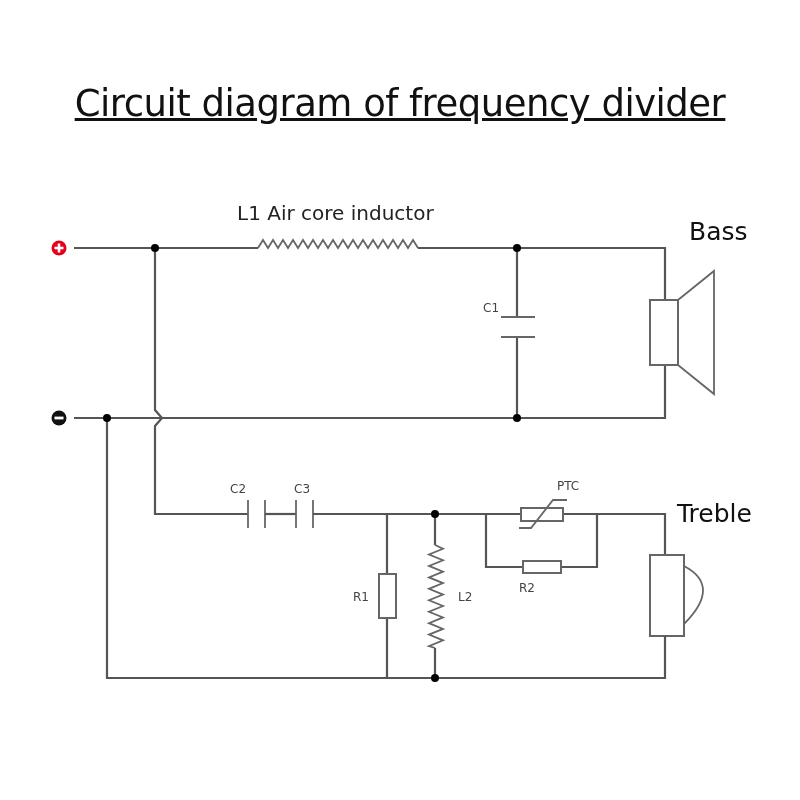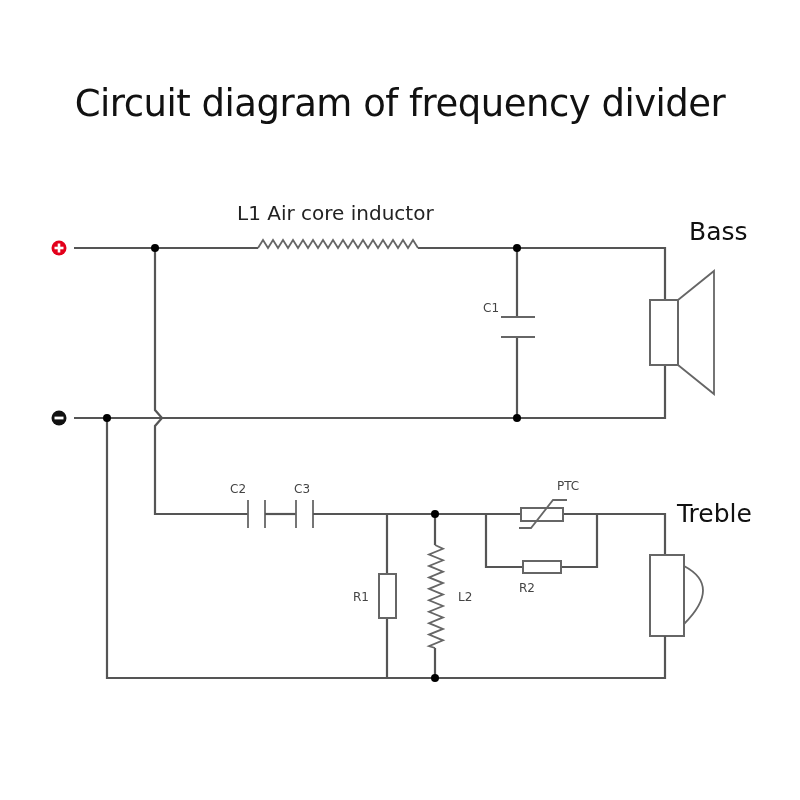--- a/index.html
+++ b/index.html
@@ -1,17 +1,17 @@
 <!DOCTYPE html>
 <html><head>
   <meta charset="utf-8">
   <style>
     html, body { margin: 0; padding: 0; background: #ffffff; }
     body { width: 800px; height: 800px; position: relative; overflow: hidden; font-family: "DejaVu Sans", sans-serif; }
-    #title { position: absolute; left: 0; top: 82px; width: 800px; text-align: center; font-size: 37px; color: #111; letter-spacing: -0.5px; }
+    #title { position: absolute; left: 0; top: 82px; width: 800px; text-align: center; font-size: 37px; color: #111; letter-spacing: -0.5px; text-decoration: underline; }
     svg { position: absolute; left: 0; top: 0; }
     .wire { stroke: #555; stroke-width: 2.2; fill: none; }
     .part { stroke: #666; stroke-width: 2; fill: #fff; }
     .thin { stroke: #666; stroke-width: 1.8; fill: none; }
     .dot { fill: #000; }
     .lbl-sm { font-size: 12px; fill: #444; font-family: "DejaVu Sans", sans-serif; }
     .lbl-md { font-size: 20px; fill: #222; font-family: "DejaVu Sans", sans-serif; }
     .lbl-lg { font-size: 25px; fill: #111; font-family: "DejaVu Sans", sans-serif; }
   </style>
 </head>

